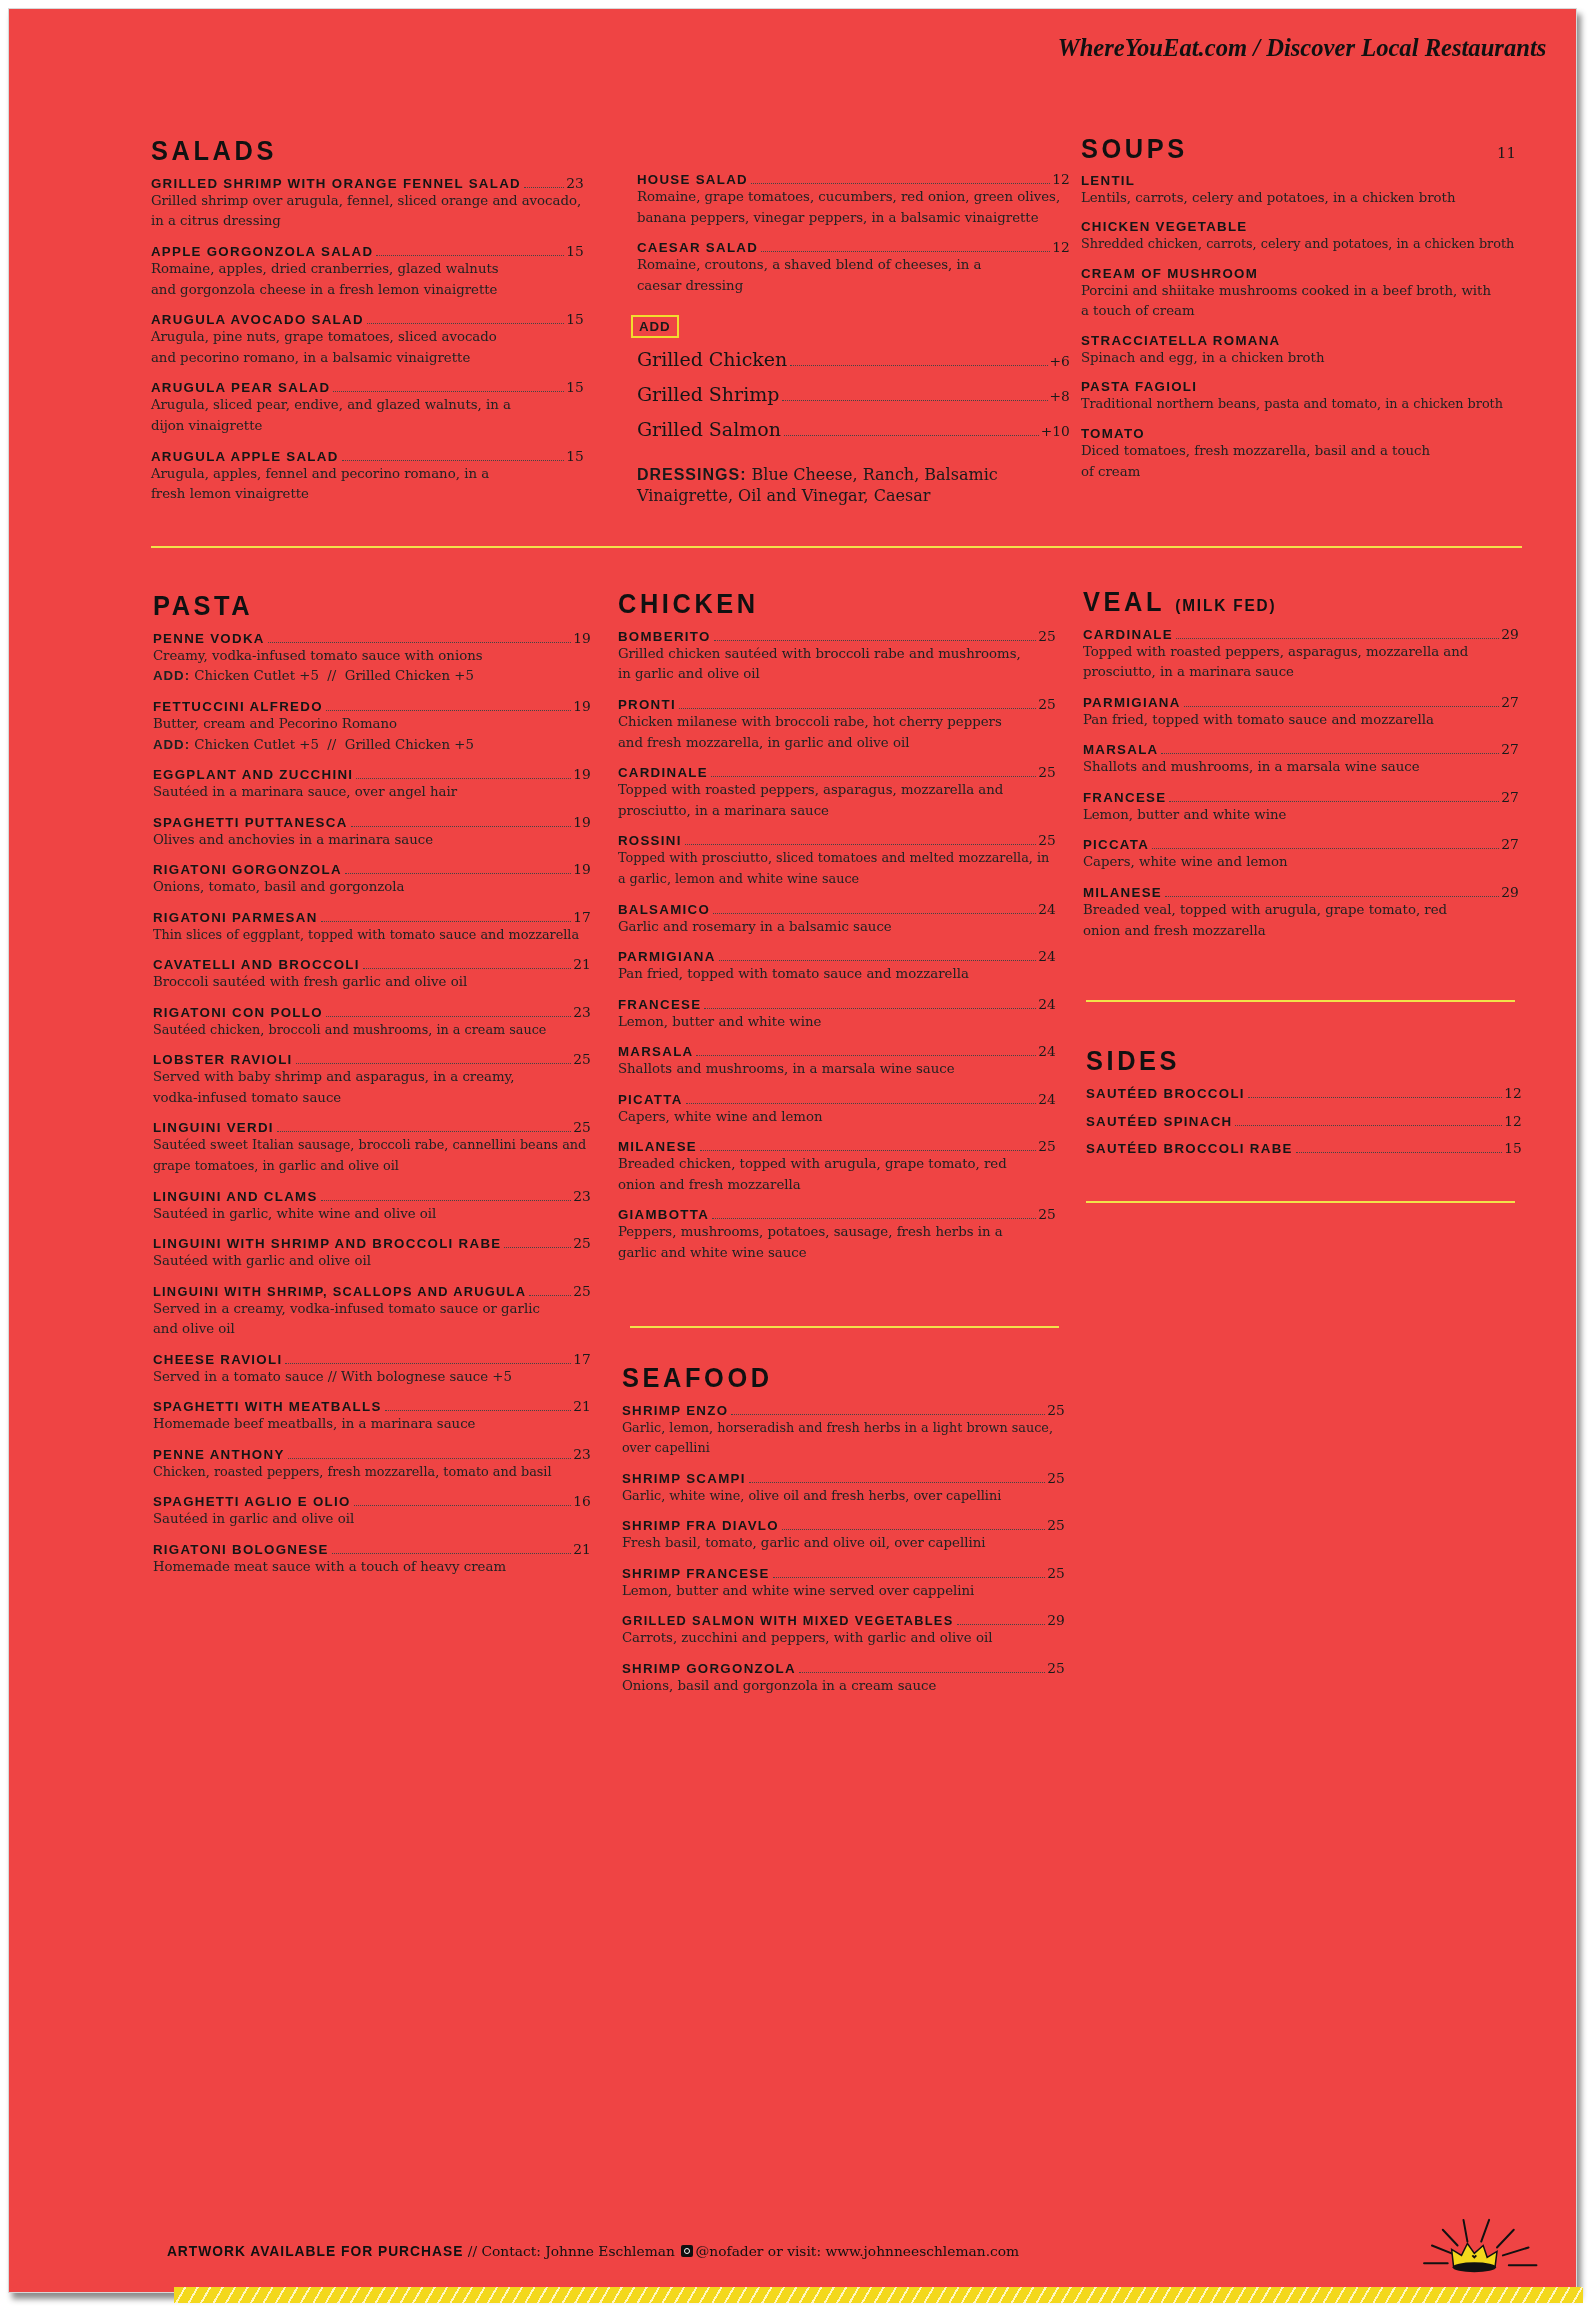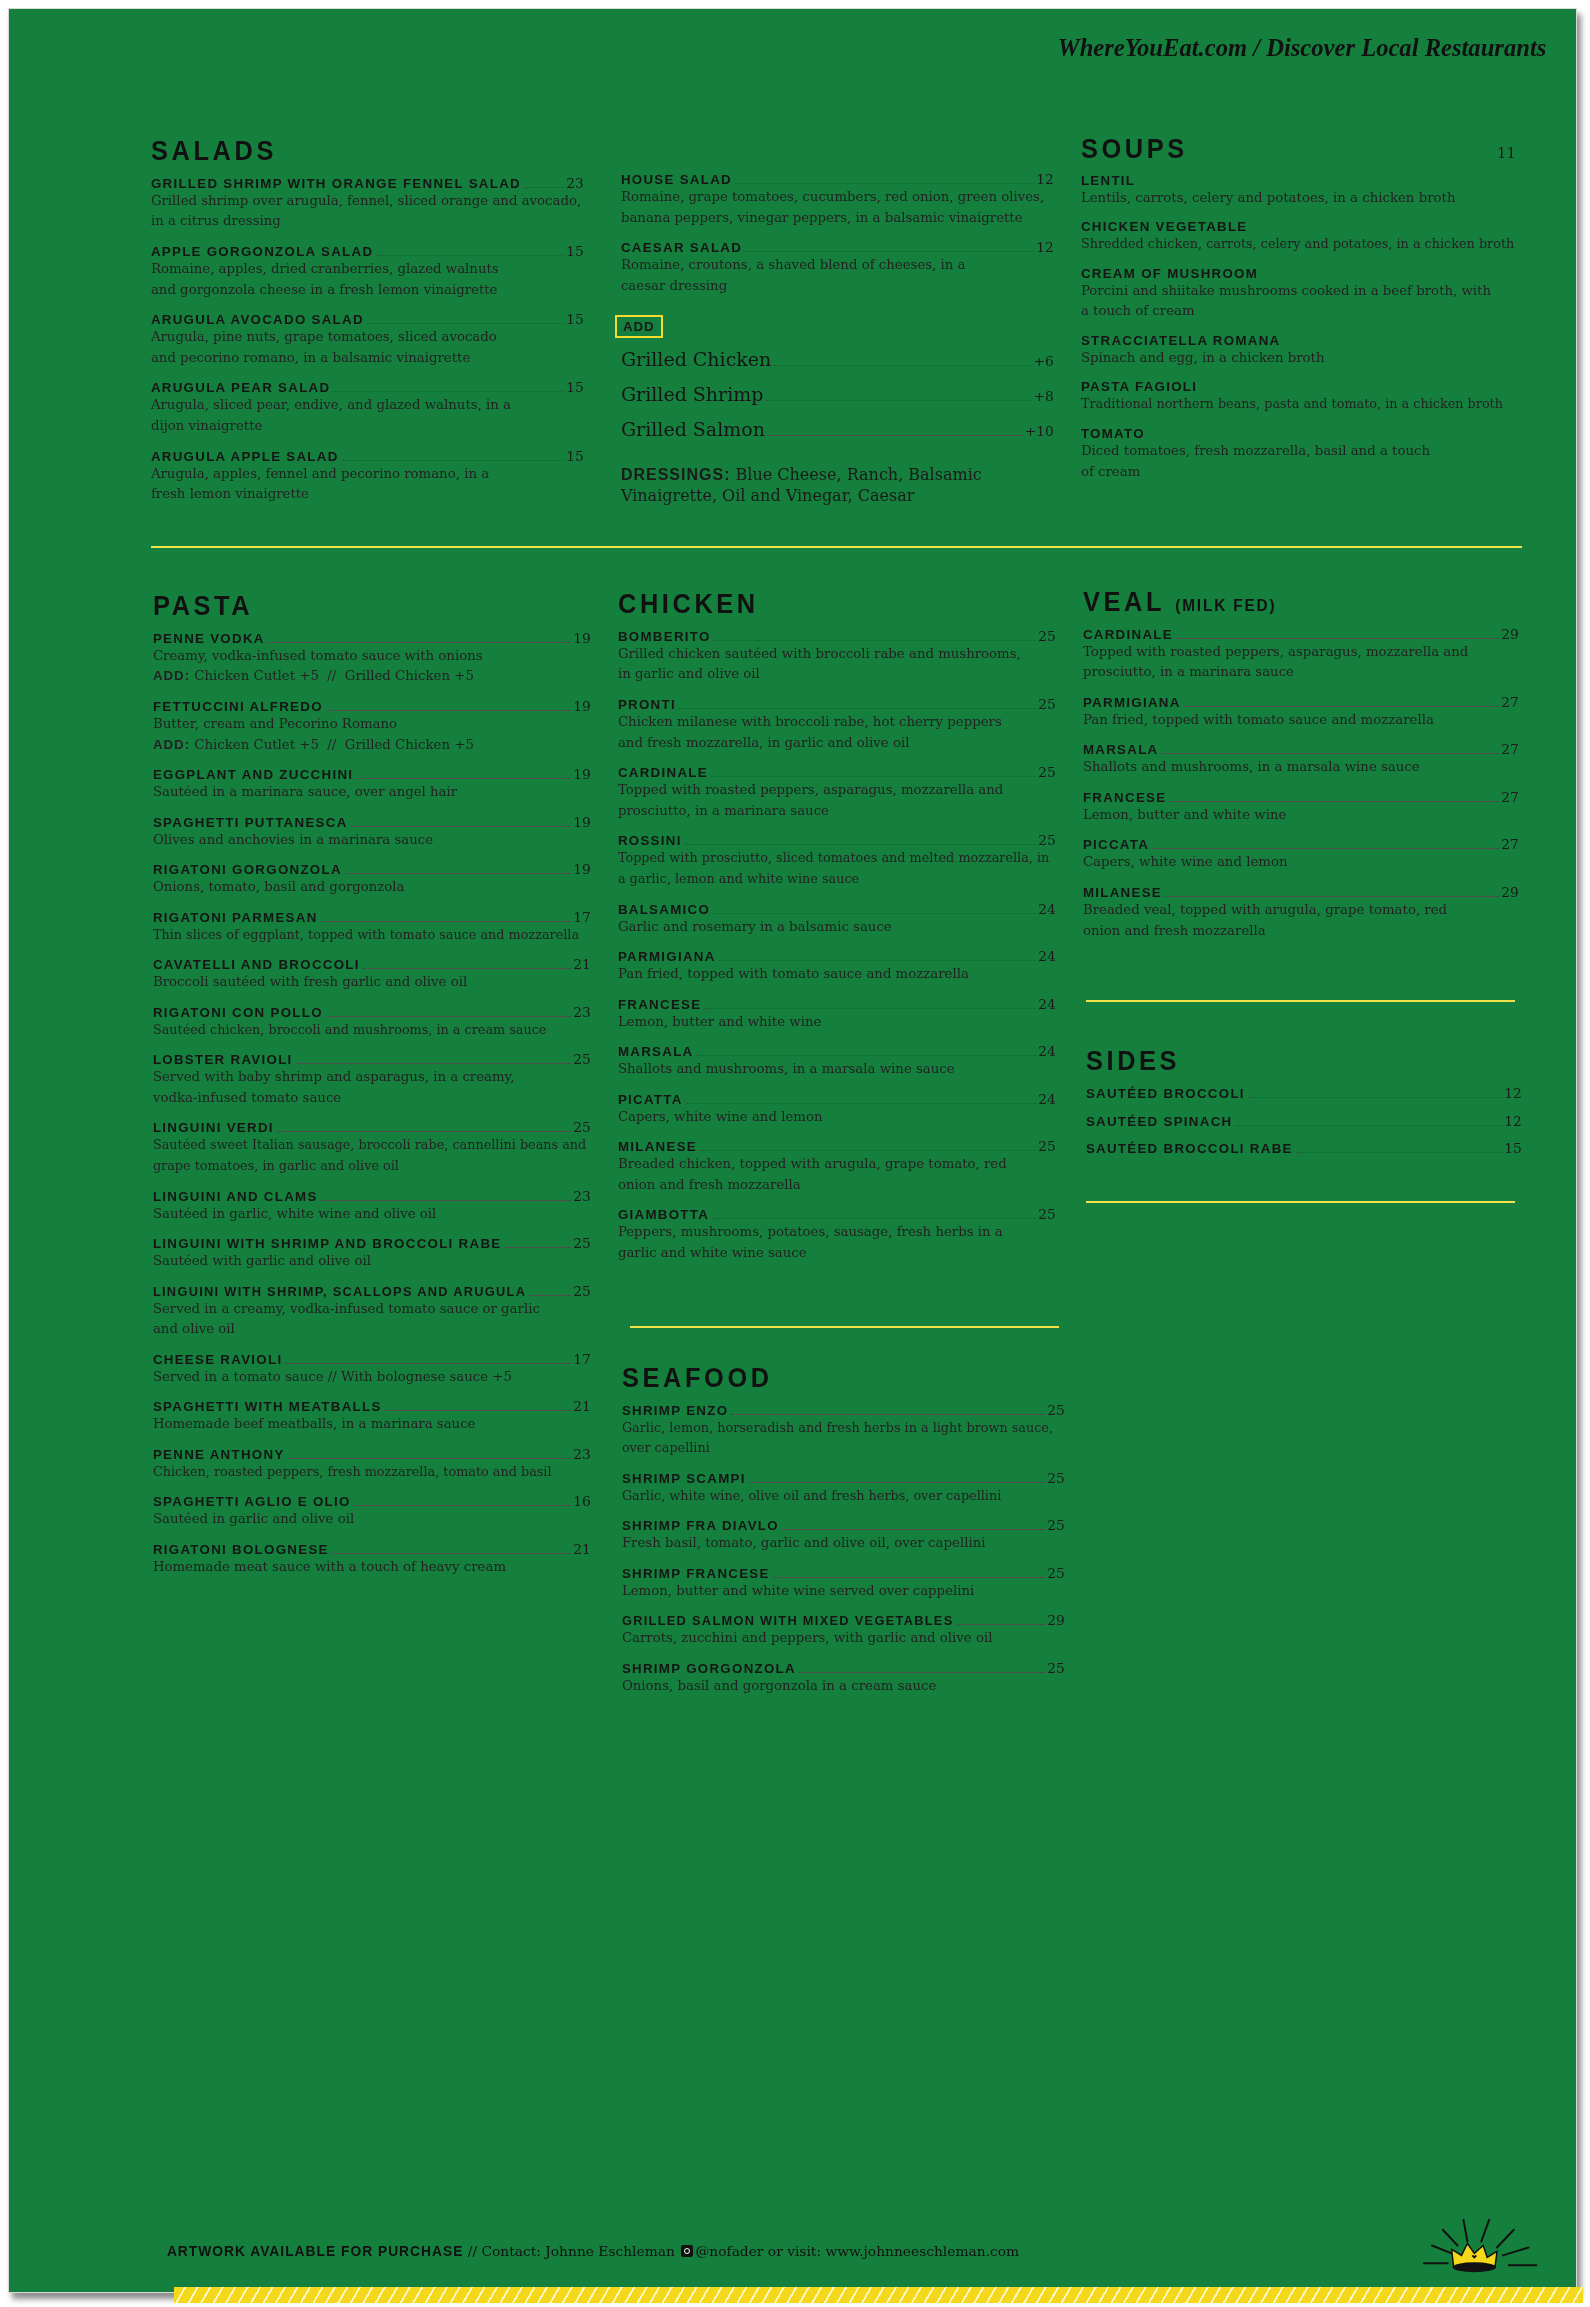--- a/index.html
+++ b/index.html
@@ -1,21 +1,21 @@
 <!DOCTYPE html>
 <html><head>
 <meta charset="utf-8">
 <style>
   * { box-sizing: border-box; margin: 0; padding: 0; }
   html, body { width: 1591px; height: 2307px; background: #ffffff; overflow: hidden; }
   body { position: relative; font-family: "DejaVu Serif", serif; color: #1a1a1a; }
 
   .page {
     position: absolute; left: 7.9px; top: 7.9px; width: 1569px; height: 2285px;
-    background: #15803d;
+    background: #ef4444;
     border: 1px solid #d8d8d8;
     box-shadow: 3.9px 5.9px 5.9px rgba(0,0,0,0.45);
   }
 
   .watermark {
     position: absolute; right: 29.6px; top: 25.6px;
     font-family: "Liberation Serif", serif; font-style: italic; font-weight: bold;
     font-size: 24.6px; color: #111;
   }
 
@@ -126,21 +126,21 @@
     <div class="item">
       <div class="item-line">
           <span class="item-name">ARUGULA APPLE SALAD</span>
           <span class="dots"></span>
           <span class="item-price">15</span>
         </div>
       <div class="item-desc" style="width:374px;">Arugula, apples, fennel and pecorino romano, in a fresh lemon vinaigrette</div>
     </div>
   </div>
 
-  <div class="col" style="left:612px; top:162px; width:433px;">
+  <div class="col" style="left:628px; top:162px; width:433px;">
     <div class="item">
       <div class="item-line">
           <span class="item-name">HOUSE SALAD</span>
           <span class="dots"></span>
           <span class="item-price">12</span>
         </div>
       <div class="item-desc">Romaine, grape tomatoes, cucumbers, red onion, green olives, banana peppers, vinegar peppers, in a balsamic vinaigrette</div>
     </div>
     <div class="item">
       <div class="item-line">

